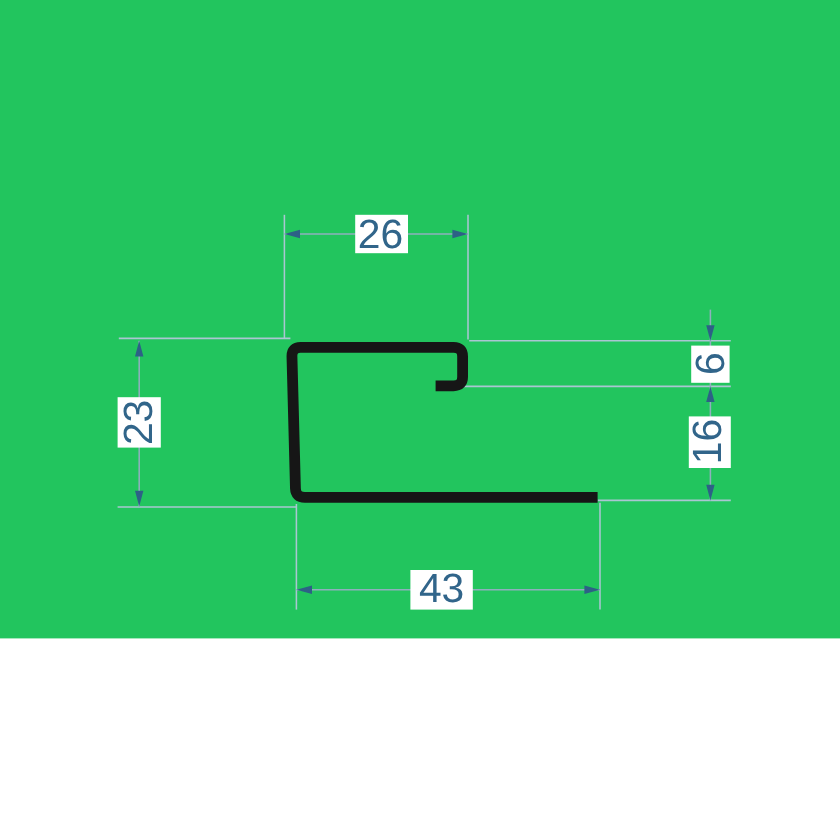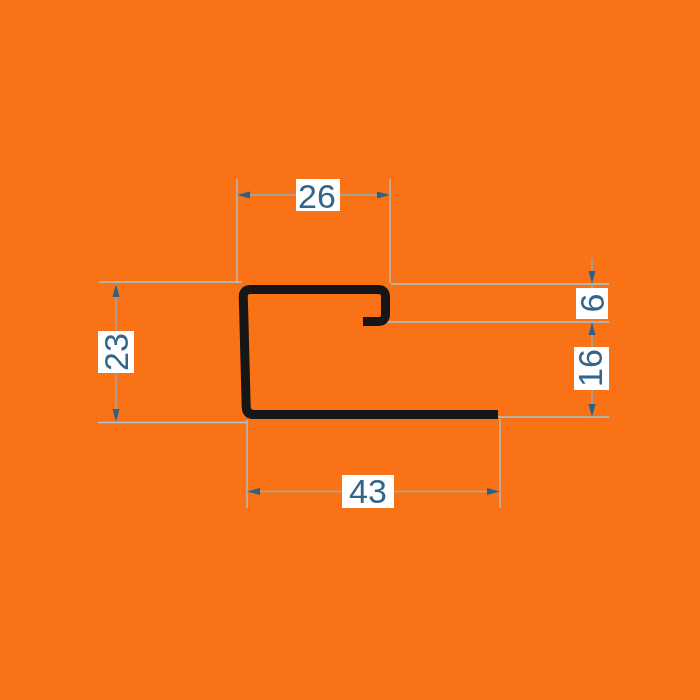--- a/index.html
+++ b/index.html
@@ -5,22 +5,22 @@
   html, body {
     margin: 0;
     padding: 0;
     background: #ffffff;
     width: 700px;
     height: 700px;
     overflow: hidden;
   }
   .stage {
     width: 700px;
-    height: 700px;
-    background: #f97316;
+    height: 532px;
+    background: #22c55e;
     position: relative;
     text-align: right;
   }
   svg.drawing {
     display: block;
     width: 700px;
     height: 700px;
   }
   svg.drawing text {
     font-family: "Liberation Sans", "DejaVu Sans", sans-serif;

